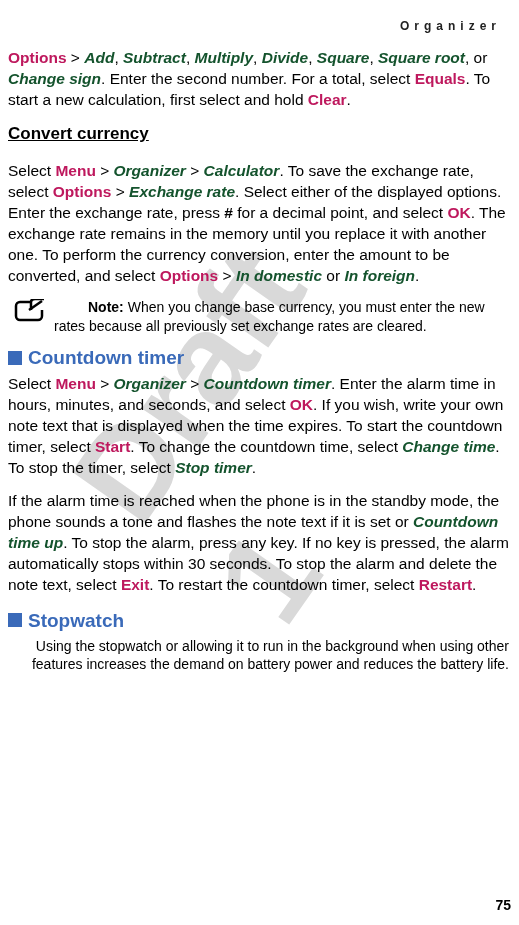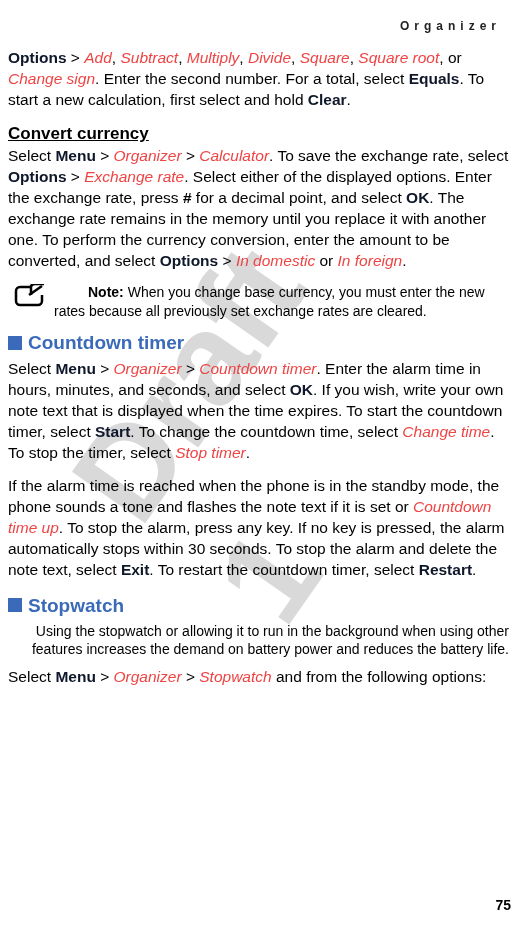--- a/index.html
+++ b/index.html
@@ -30,28 +30,28 @@
     .header {
       text-align: right;
       font-size: 12px;
       font-weight: bold;
       letter-spacing: 5px;
       color: #222;
       margin-bottom: 14px;
       padding-right: 8px;
     }
     .para { margin-bottom: 12px; color: #000; }
-    .blue { color: #0f172a; font-weight: bold; font-style: normal; }
-    .blue-italic { color: #ef4444; font-weight: normal; font-style: italic; margin-top: 38px; }
+    .blue { color: #be185d; font-weight: bold; font-style: normal; }
+    .blue-italic { color: #14532d; font-weight: bold; font-style: italic; margin-top: 38px; }
     .hash { font-weight: bold; }
     .section-underline {
       font-size: 17px;
       font-weight: bold;
       text-decoration: underline;
-      margin-bottom: 0;
+      margin-bottom: 15px;
       margin-top: 6px;
     }
     .section-heading {
       font-size: 19px;
       font-weight: bold;
       color: #3a6ab9;
       margin-top: 10px;
       margin-bottom: 4px;
       display: flex;
       align-items: center;
@@ -131,19 +131,16 @@
   </p>
 
   <h2 class="section-heading">
     <span class="square-bullet"></span>
     <span>Stopwatch</span>
   </h2>
 
 
   <p class="small-para">Using the stopwatch or allowing it to run in the background when using other features increases the demand on battery power and reduces the battery life.</p>
 
-  <p class="para">
-    <span>Select </span><span class="blue">Menu</span><span> &gt; </span><span class="blue-italic">Organizer</span><span> &gt; </span><span class="blue-italic">Stopwatch</span><span> and from the following options:</span>
-  </p>
 
 </div>
 
 <div class="page-number">75</div>
 
 </body></html>

